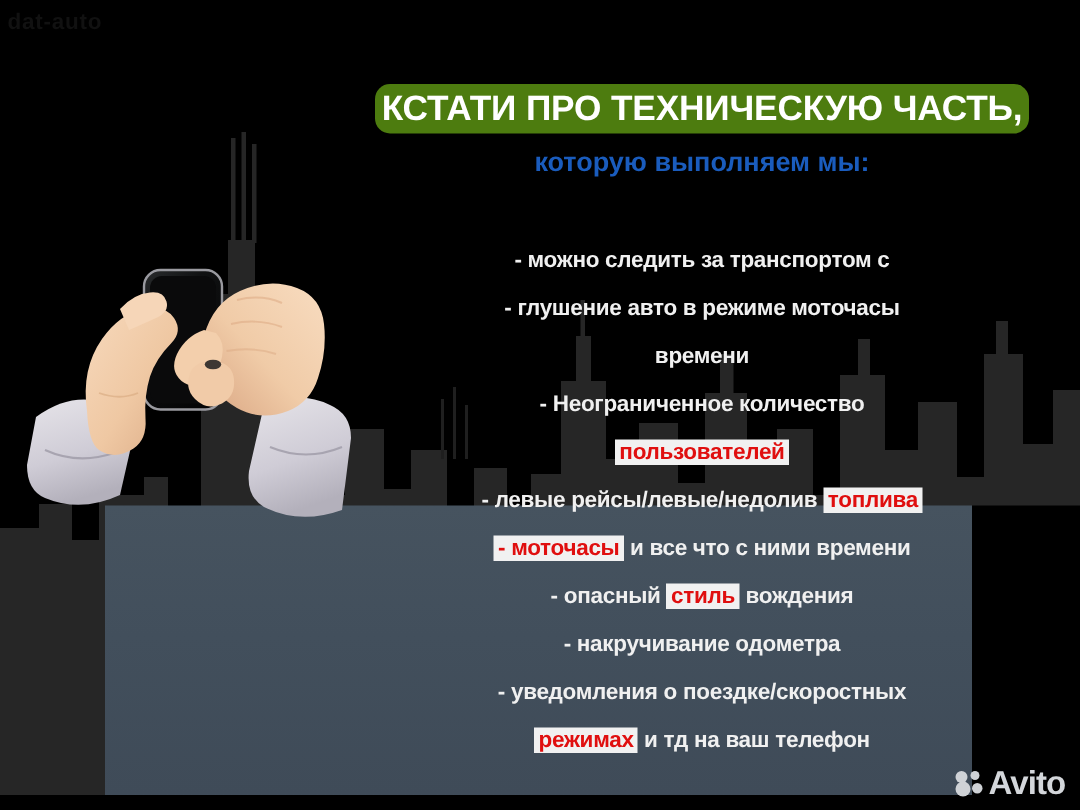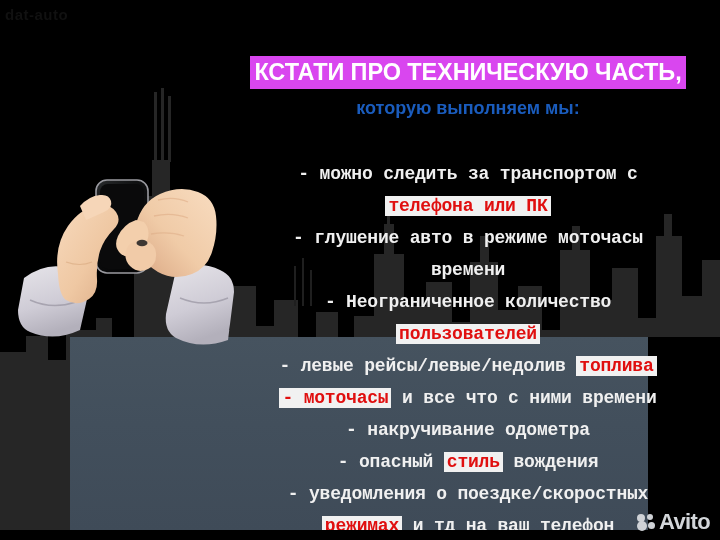--- a/index.html
+++ b/index.html
@@ -45,51 +45,51 @@
 
   
   #content {
     position:absolute; left:232px; top:56px;
     width:472px;
     text-align:center;
   }
   #title-wrap { line-height:0; }
   #title {
     display:inline-block;
-    background:#d946ef;
+    background:#4d7c0f;
     color:#ffffff;
     font-size:23.5px;
     font-weight:700;
     letter-spacing:-0.1px;
     padding:3px 4px 4px 4px;
     line-height:1.12;
     white-space:nowrap;
+    border-radius:10px;
   }
   #subtitle {
     margin-top:9px;
     color:#1a5cbd;
     font-size:18px;
     font-weight:700;
     line-height:1.2;
     text-shadow:0 0 2px rgba(0,0,0,.8);
   }
 
   #bullets {
     position:absolute; left:228px; top:158px;
     width:480px;
     text-align:center;
   }
   .line {
     color:#f0f0f0;
-    font-size:18px;
+    font-size:15px;
     font-weight:700;
     line-height:32px;
     letter-spacing:-0.2px;
     white-space:nowrap;
-    font-family:Liberation Mono, monospace;
   }
   .hl {
     background:#f1f1f1;
     color:#e00f0f;
     padding:0 3px;
     box-decoration-break:clone;
     -webkit-box-decoration-break:clone;
   }
 
   
@@ -240,45 +240,42 @@
       <span id="title">КСТАТИ ПРО ТЕХНИЧЕСКУЮ ЧАСТЬ,</span>
     </div>
     <div id="subtitle">которую выполняем мы:</div>
   </div>
 
   <div id="bullets">
     <div class="line">
       <span>- можно следить за транспортом с</span>
     </div>
     <div class="line">
-      <span class="hl">телефона или ПК</span>
-    </div>
-    <div class="line">
       <span>- глушение авто в режиме моточасы</span>
     </div>
     <div class="line">
       <span>времени</span>
     </div>
     <div class="line">
       <span>- Неограниченное количество</span>
     </div>
     <div class="line">
       <span class="hl">пользователей</span>
     </div>
     <div class="line">
       <span>- левые рейсы/левые/недолив </span><span class="hl">топлива</span>
     </div>
     <div class="line">
       <span class="hl">- моточасы</span><span> и все что с ними времени</span>
     </div>
     <div class="line">
+      <span>- опасный </span><span class="hl">стиль</span><span> вождения</span>
+    </div>
+    <div class="line">
       <span>- накручивание одометра</span>
-    </div>
-    <div class="line">
-      <span>- опасный </span><span class="hl">стиль</span><span> вождения</span>
     </div>
     <div class="line">
       <span>- уведомления о поездке/скоростных</span>
     </div>
     <div class="line">
       <span class="hl">режимах</span><span> и тд на ваш телефон</span>
     </div>
   </div>
 
   <div id="bottom-bar"></div>

